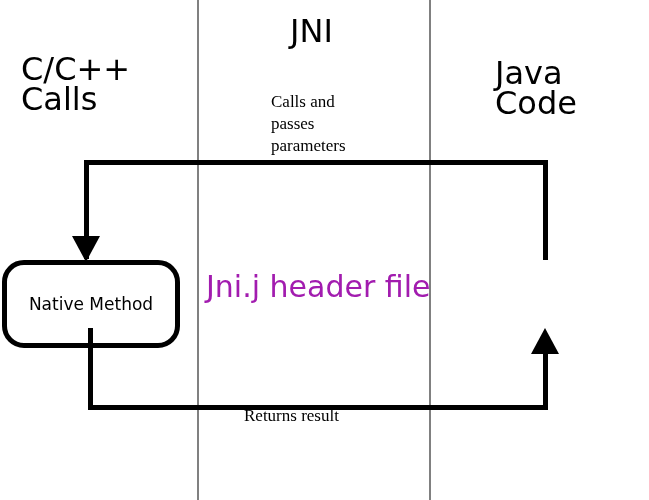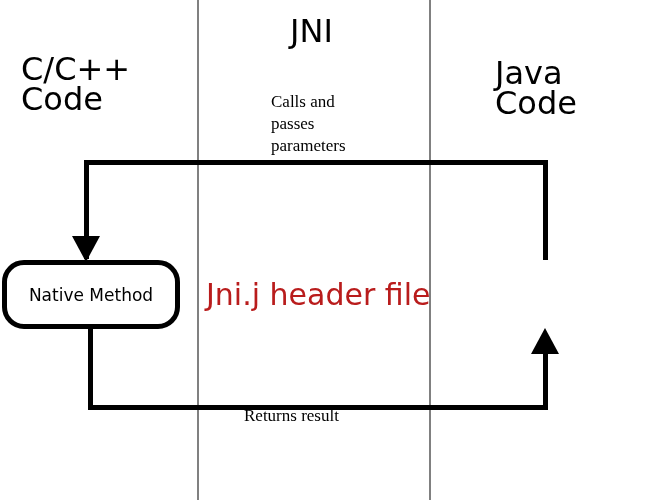--- a/index.html
+++ b/index.html
@@ -50,25 +50,25 @@
     color: #000000;
     font-family: Liberation Serif, serif;
   }
   #label-calls   { left: 271px; top: 91px; }
   #label-returns { left: 244px; top: 405px; }
 
   
   #label-header-file {
     position: absolute;
     left: 206px;
-    top: 276px;
+    top: 268px;
     font-size: 30px;
     line-height: 38px;
     white-space: nowrap;
-    color: #b91c1c;
+    color: #a21caf;
   }
 
   
   .method-box {
     position: absolute;
     box-sizing: border-box;
     border: 5px solid #000000;
     border-radius: 22px;
     background: #ffffff;
     display: flex;
@@ -78,21 +78,21 @@
   }
   .method-box span {
     font-size: 17px;
     line-height: 20px;
     color: #000000;
   }
   #box-native {
     left: 2px;
     top: 260px;
     width: 178px;
-    height: 69px;
+    height: 88px;
   }
   #box-javaclass {
     left: 439px;
     top: 257px;
     width: 206px;
     height: 71px;
   }
 
   
   .stroke {
@@ -134,21 +134,21 @@
 </style>
 </head>
 <body>
 
 <div id="canvas">
 
   <div class="divider" id="divider-left"></div>
   <div class="divider" id="divider-right"></div>
 
   <div class="col-heading" id="heading-c">C/C++
-Code</div>
+Calls</div>
 
   <div class="col-heading" id="heading-jni">JNI</div>
 
   <div class="col-heading" id="heading-java">Java Code</div>
 
   <div class="annotation" id="label-calls">Calls and
 passes
 parameters</div>
 
   <div class="stroke" id="top-seg-horiz"></div>

